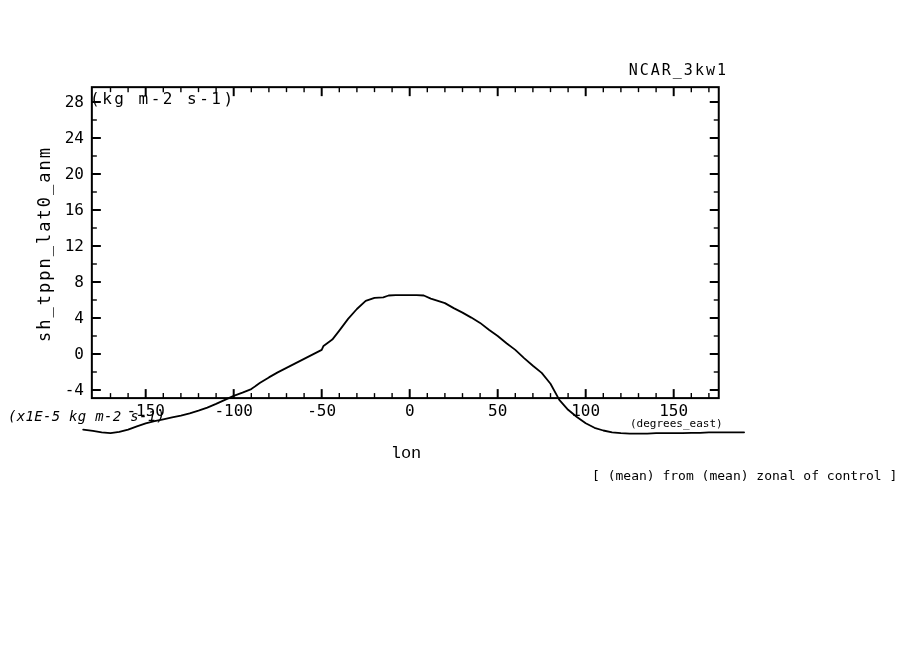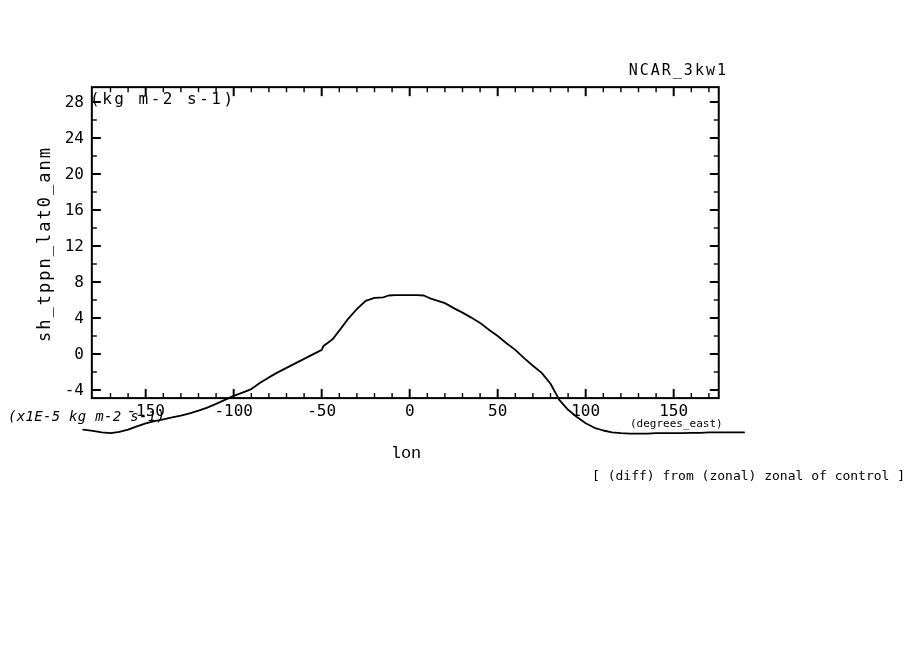--- a/index.html
+++ b/index.html
@@ -153,16 +153,16 @@
     </svg>
 
   <div class="subtitle">(kg m-2 s-1)</div>
   <div class="run-label">NCAR_3kw1</div>
   <div class="ylabel">sh_tppn_lat0_anm</div>
   <div class="yunit">(x1E-5 kg m-2 s-1)</div>
   <div class="xunit">(degrees_east)</div>
   <div class="xlabel">lon</div>
 
   <div class="annotations">
-    <div>[ (diff) from (zonal) zonal of control ]</div>
+    <div>[ (mean) from (mean) zonal of control ]</div>
   </div>
 
 </div>
 
 </body></html>

